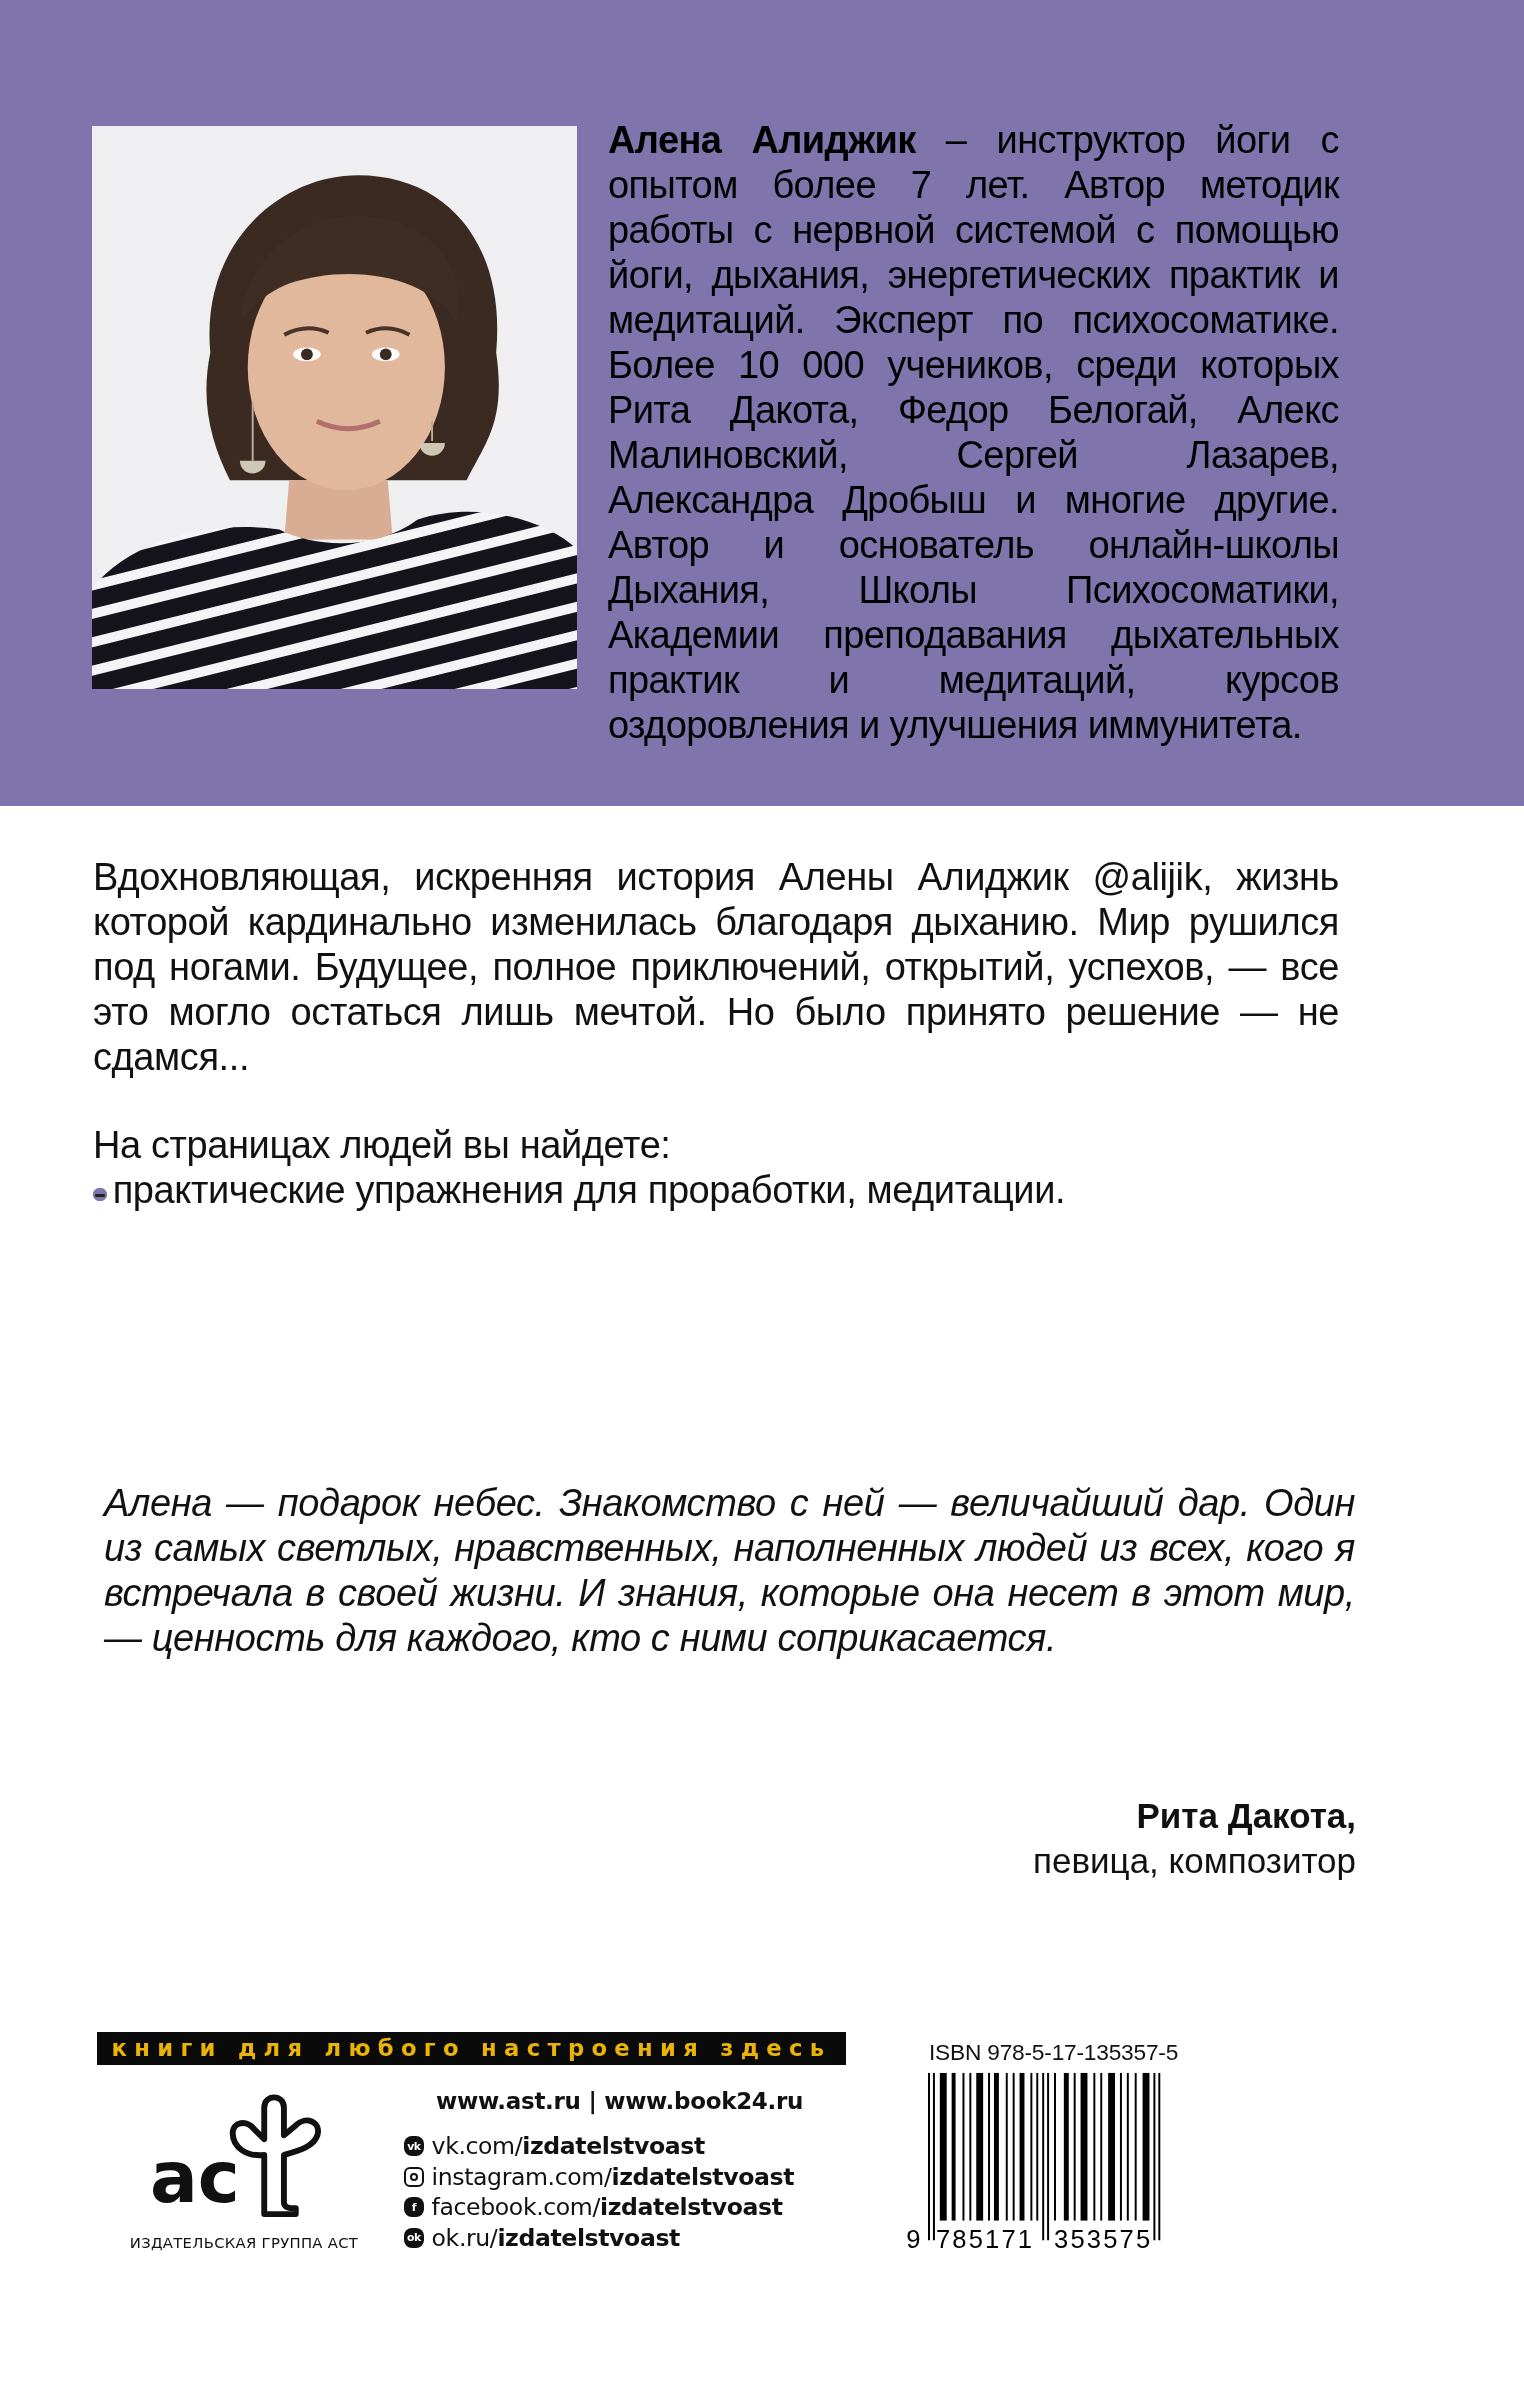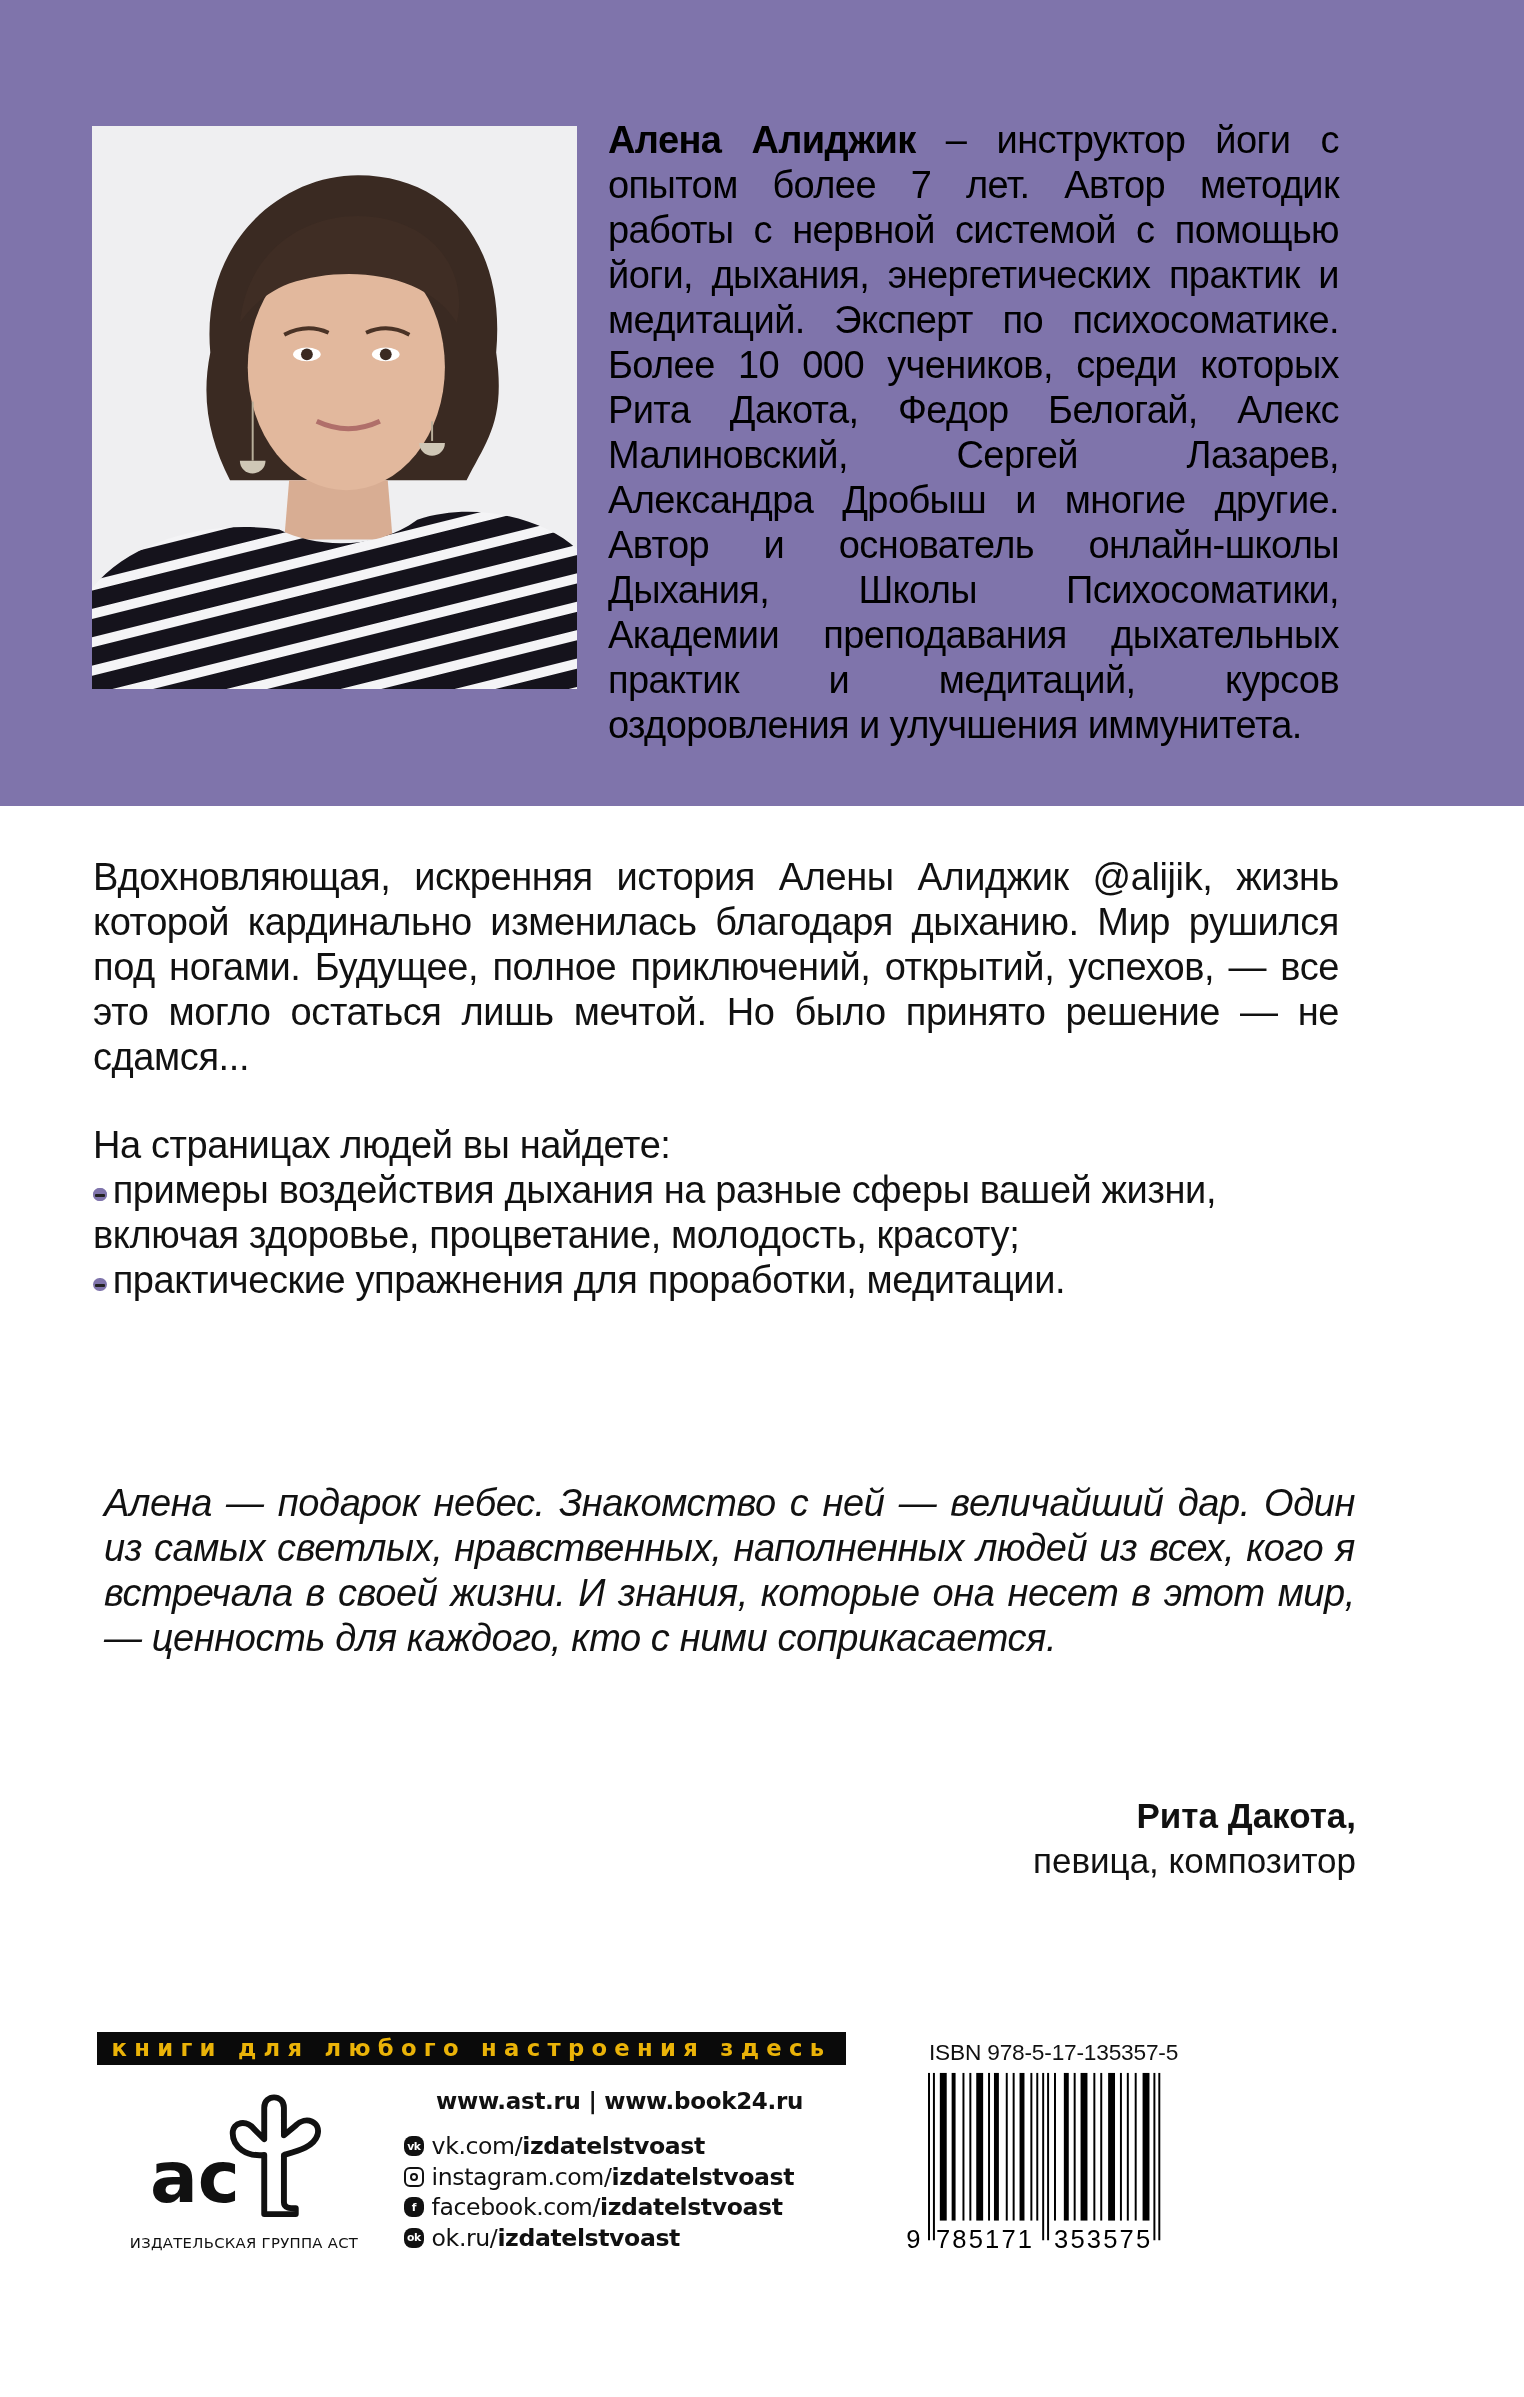--- a/index.html
+++ b/index.html
@@ -151,21 +151,20 @@
 <div class="bio">
   <b>Алена Алиджик</b><span> – инструктор йоги с опытом более 7 лет. Автор методик работы с нервной системой с помощью йоги, дыхания, энергетических практик и медитаций. Эксперт по психосоматике. Более 10 000 учеников, среди которых Рита Дакота, Федор Белогай, Алекс Малиновский, Сергей Лазарев, Александра Дробыш и многие другие. Автор и основатель онлайн-школы Дыхания, Школы Психосоматики, Академии преподавания дыхательных практик и медитаций, курсов оздоровления и улучшения иммунитета.</span>
 </div>
 
 <div class="blurb">Вдохновляющая, искренняя история Алены Алиджик @alijik, жизнь которой кардинально изменилась благодаря дыханию. Мир рушился под ногами. Будущее, полное приключений, открытий, успехов, — все это могло остаться лишь мечтой. Но было принято решение — не сдамся...</div>
 
 <div class="find-heading">На страницах людей вы найдете:</div>
 
 <ul class="bullets">
   <li><span class="bullet-dot"></span></li>
-  <li><span class="bullet-dot"></span><span>примеры воздействия дыхания на разные сферы вашей жизни, включая здоровье, процветание, молодость, красоту;</span></li>
   <li><span class="bullet-dot"></span><span>практические упражнения для проработки, медитации.</span></li>
 </ul>
 
 <div class="quote">Алена — подарок небес. Знакомство с ней — величайший дар. Один из самых светлых, нравственных, наполненных людей из всех, кого я встречала в своей жизни. И знания, которые она несет в этот мир, — ценность для каждого, кто с ними соприкасается.</div>
 
 <div class="attribution">
   <div class="name">Рита Дакота,</div>
   <div>певица, композитор</div>
 </div>
 

